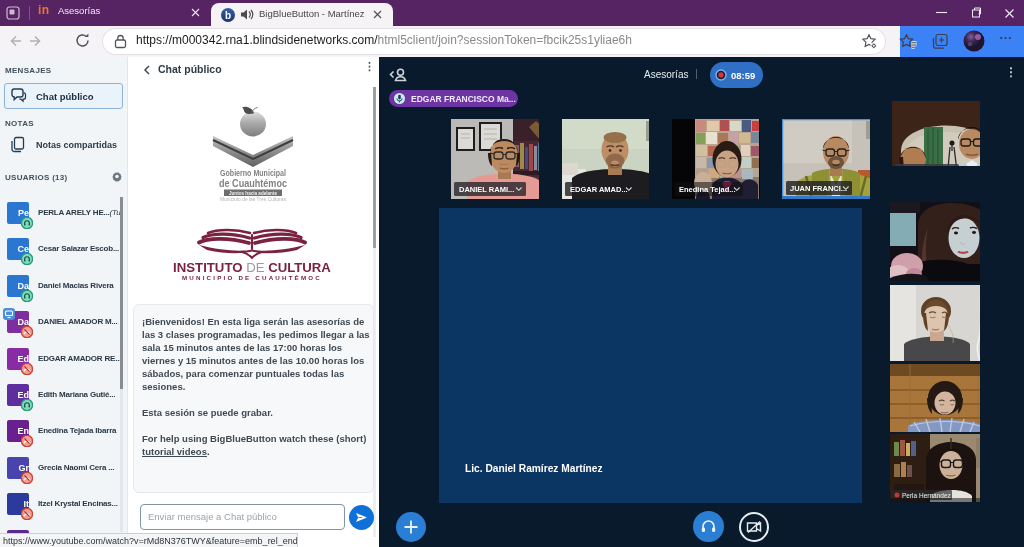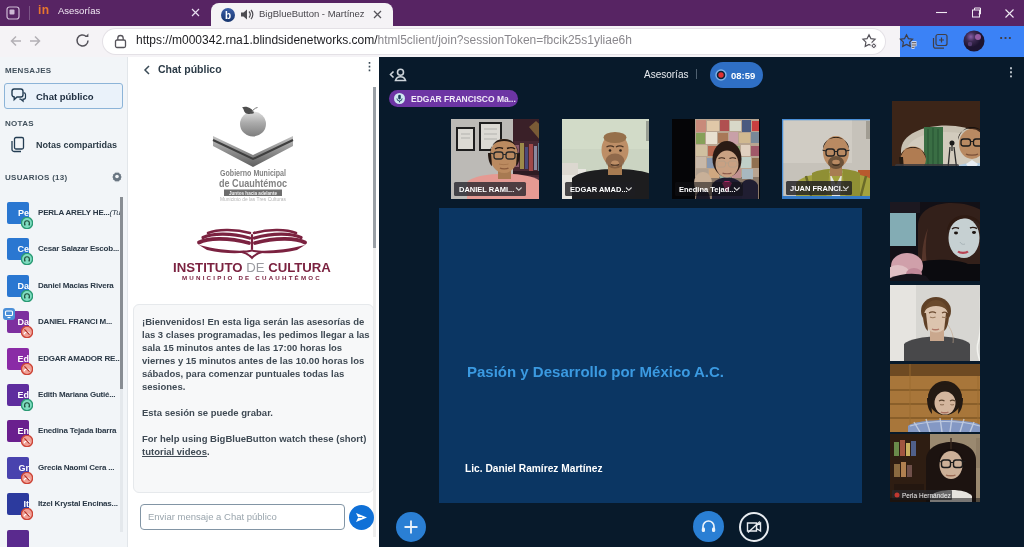--- a/index.html
+++ b/index.html
@@ -143,21 +143,21 @@
         <circle cx="6" cy="5.5" r="1.8" fill="#f2f5f8"></circle>
       </svg>
 
     <div class="uav" style="top:145px;background:#2a77d1">Pe</div>
       <div class="uname" style="top:151px;width:88px">PERLA ARELY HE...<i style="font-weight:400">(Tu)</i></div>
     <div class="uav" style="top:181px;background:#2a77d1">Ce</div>
       <div class="uname" style="top:187px;width:86px">Cesar Salazar Escob...</div>
     <div class="uav" style="top:218px;background:#2a77d1">Da</div>
       <div class="uname" style="top:224px;width:86px">Daniel Macias Rivera</div>
     <div class="uav" style="top:254px;background:#7d2f9f">Da</div>
-      <div class="uname" style="top:260px;width:86px">DANIEL FRANCI M...</div>
+      <div class="uname" style="top:260px;width:86px">DANIEL AMADOR M...</div>
     <div class="uav" style="top:291px;background:#8a2ba6">Ed</div>
       <div class="uname" style="top:297px;width:86px">EDGAR AMADOR RE...</div>
     <div class="uav" style="top:327px;background:#5e2d9e">Ed</div>
       <div class="uname" style="top:333px;width:86px">Edith Mariana Gutié...</div>
     <div class="uav" style="top:363px;background:#6a1f8e">En</div>
       <div class="uname" style="top:369px;width:86px">Enedina Tejada Ibarra</div>
     <div class="uav" style="top:400px;background:#4943ae">Gr</div>
       <div class="uname" style="top:406px;width:86px">Grecia Naomi Cera ...</div>
     <div class="uav" style="top:436px;background:#2c3a9e">It</div>
       <div class="uname" style="top:442px;width:86px">Itzel Krystal Encinas...</div>
@@ -582,32 +582,32 @@
       <path d="M60.5 28.5h3M51.5 28l-3-.8M72.5 28l3-.8" stroke="#1c1c1c" stroke-width="1"></path>
       <path d="M56 41c1.5 1 8 1 9.5 0" stroke="#9a6a54" stroke-width="1.3" fill="none"></path>
       <path d="M40 68 V62 C48 54 76 54 82 62 V68 Z" fill="#e6e3de"></path>
       <rect x="2" y="56" width="60" height="10" rx="1" fill="#2a2a2e" opacity=".68"></rect>
       <circle cx="7" cy="61" r="2.5" fill="#c03830"></circle>
       <text x="12" y="64" font-size="6.5" fill="#eee" font-family="Liberation Sans">Perla Hernández</text>
       <rect x="0" y="64" width="110" height="4" fill="#0a0a0a" opacity=".5"></rect>
     </svg></div>
 
     <div class="abs" style="left:60px;top:151px;width:423px;height:295px;background:#0b3663"></div>
-    <div class="abs" style="left:88px;top:306px;font-size:15px;font-weight:bold;color:#3b9ae1">Pasión y Desarrollo por México A.C.</div>
     <div class="abs" style="left:86px;top:406px;font-size:10.2px;font-weight:bold;color:#fff">Lic. Daniel Ramírez Martínez</div>
 
     <div class="abs" style="left:17px;top:455px;width:30px;height:30px;background:#2a7fd4;border-radius:50%"></div>
     <svg class="abs" style="left:24px;top:462px" width="16" height="16" viewBox="0 0 16 16">
         <path d="M8 1.5v13M1.5 8h13" stroke="#eaf2fa" stroke-width="1.8"></path>
       </svg>
     <div class="abs" style="left:314px;top:454px;width:31px;height:31px;background:#2a7fd4;border-radius:50%"></div>
     <svg class="abs" style="left:321px;top:461px" width="17" height="17" viewBox="0 0 17 17">
         <path d="M3 11V8.5a5.5 5.5 0 0 1 11 0V11" fill="none" stroke="#eaf2fa" stroke-width="1.6"></path>
         <rect x="1.8" y="9.5" width="3.2" height="4.6" rx="1.4" fill="#eaf2fa"></rect>
         <rect x="12" y="9.5" width="3.2" height="4.6" rx="1.4" fill="#eaf2fa"></rect>
       </svg>
     <div class="abs" style="left:360px;top:455px;width:30px;height:30px;border:2px solid #e8ecf0;border-radius:50%"></div>
     <svg class="abs" style="left:367px;top:463px" width="16" height="14" viewBox="0 0 16 14">
         <path d="M1.5 3h9v8h-9zM10.5 5.5l4-2.5v8l-4-2.5" fill="none" stroke="#e8ecf0" stroke-width="1.4"></path>
         <path d="M2 12.5L14 1.5" stroke="#e8ecf0" stroke-width="1.4"></path>
       </svg>
   </div>
+  <div id="statusbar">https://www.youtube.com/watch?v=rMd8N376TWY&amp;feature=emb_rel_end</div>
 </div>
 
 </body></html>

